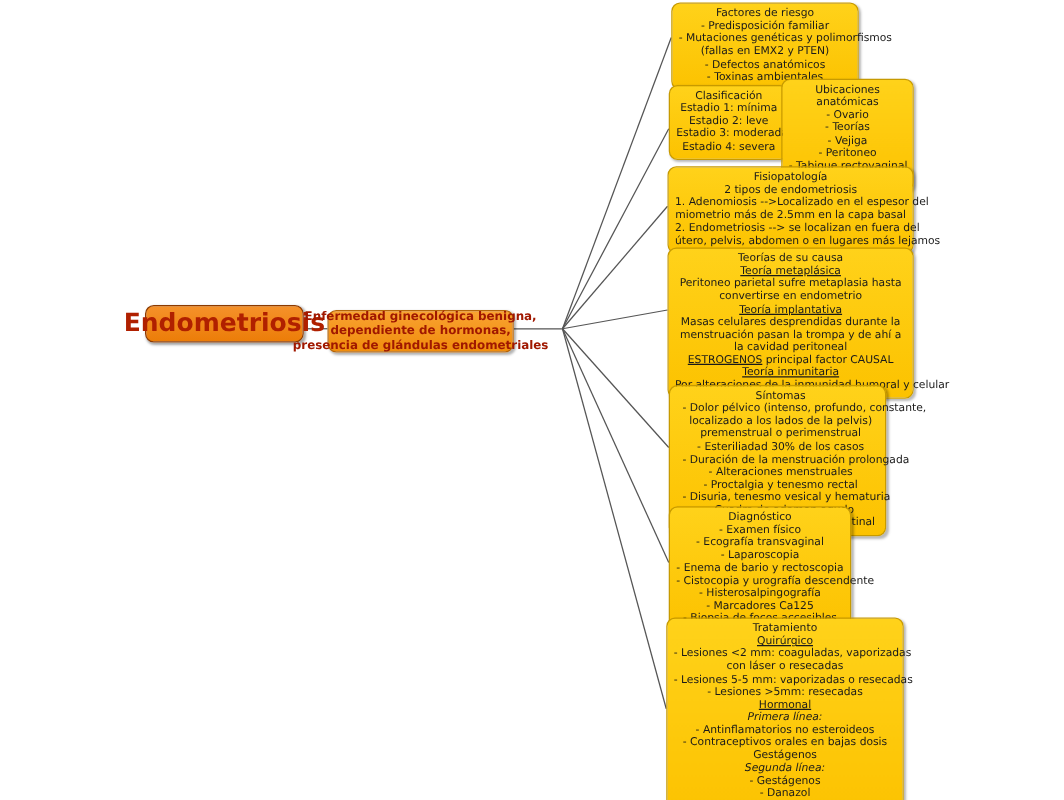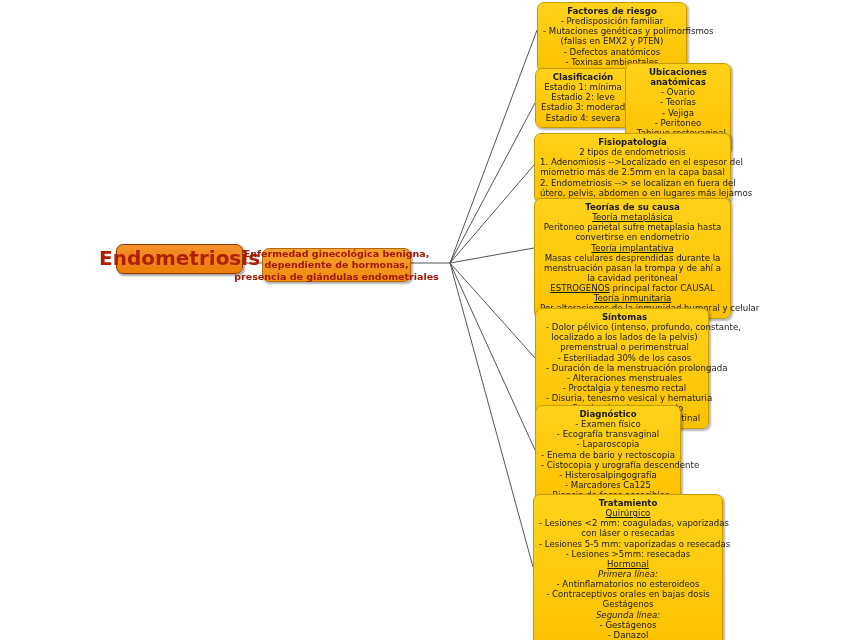--- a/index.html
+++ b/index.html
@@ -70,21 +70,21 @@
     background: #FFCC00;
     background: linear-gradient(#FFD21A, #FCC200);
     border: 1.4px solid #C79A00;
     color: #1a1a1a;
     font-size: 8.6px;
     padding: 3px 5px 4px 5px;
     box-shadow: 1.5px 1.5px 2px rgba(0,0,0,0.28);
   }
 
   .node.topic .hdr {
-    font-weight: bold;
+    font-weight: normal;
     display: block;
     margin-bottom: 0px;
   }
   .line { display: block; white-space: nowrap; }
   .u  { text-decoration: underline; }
   .b  { font-weight: normal; }
   .i  { font-style: italic; }
 </style>
 </head>
 <body>

